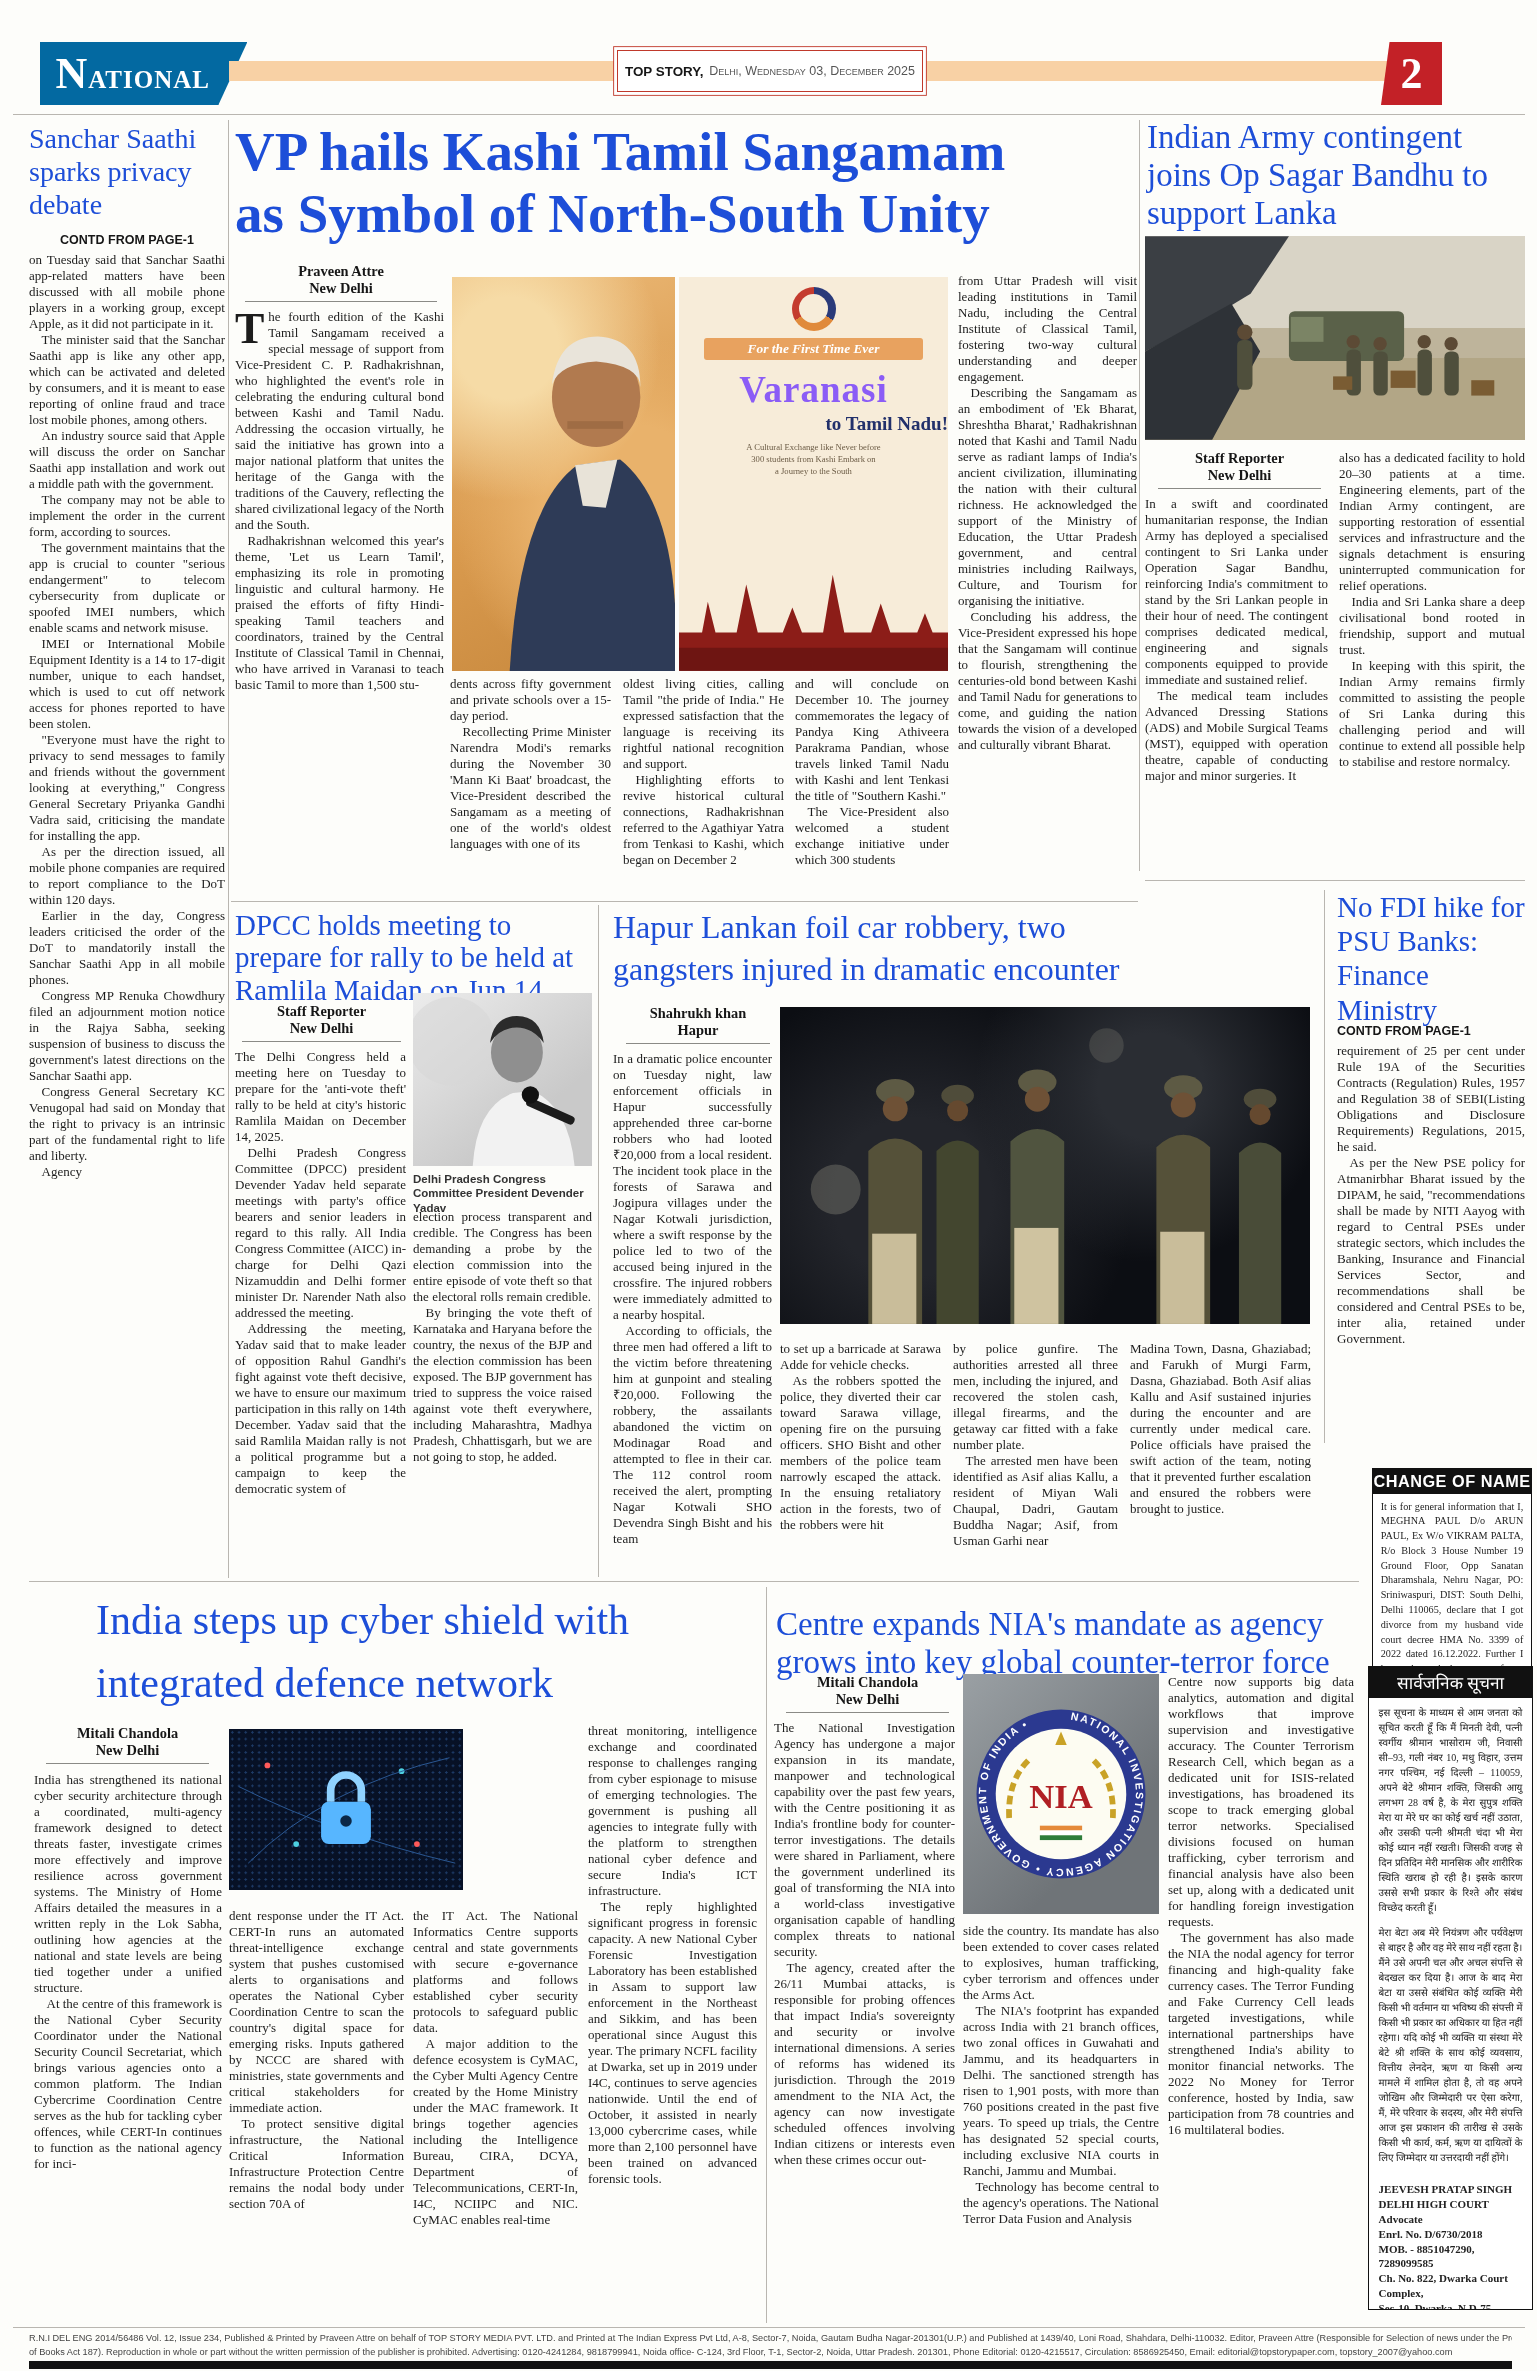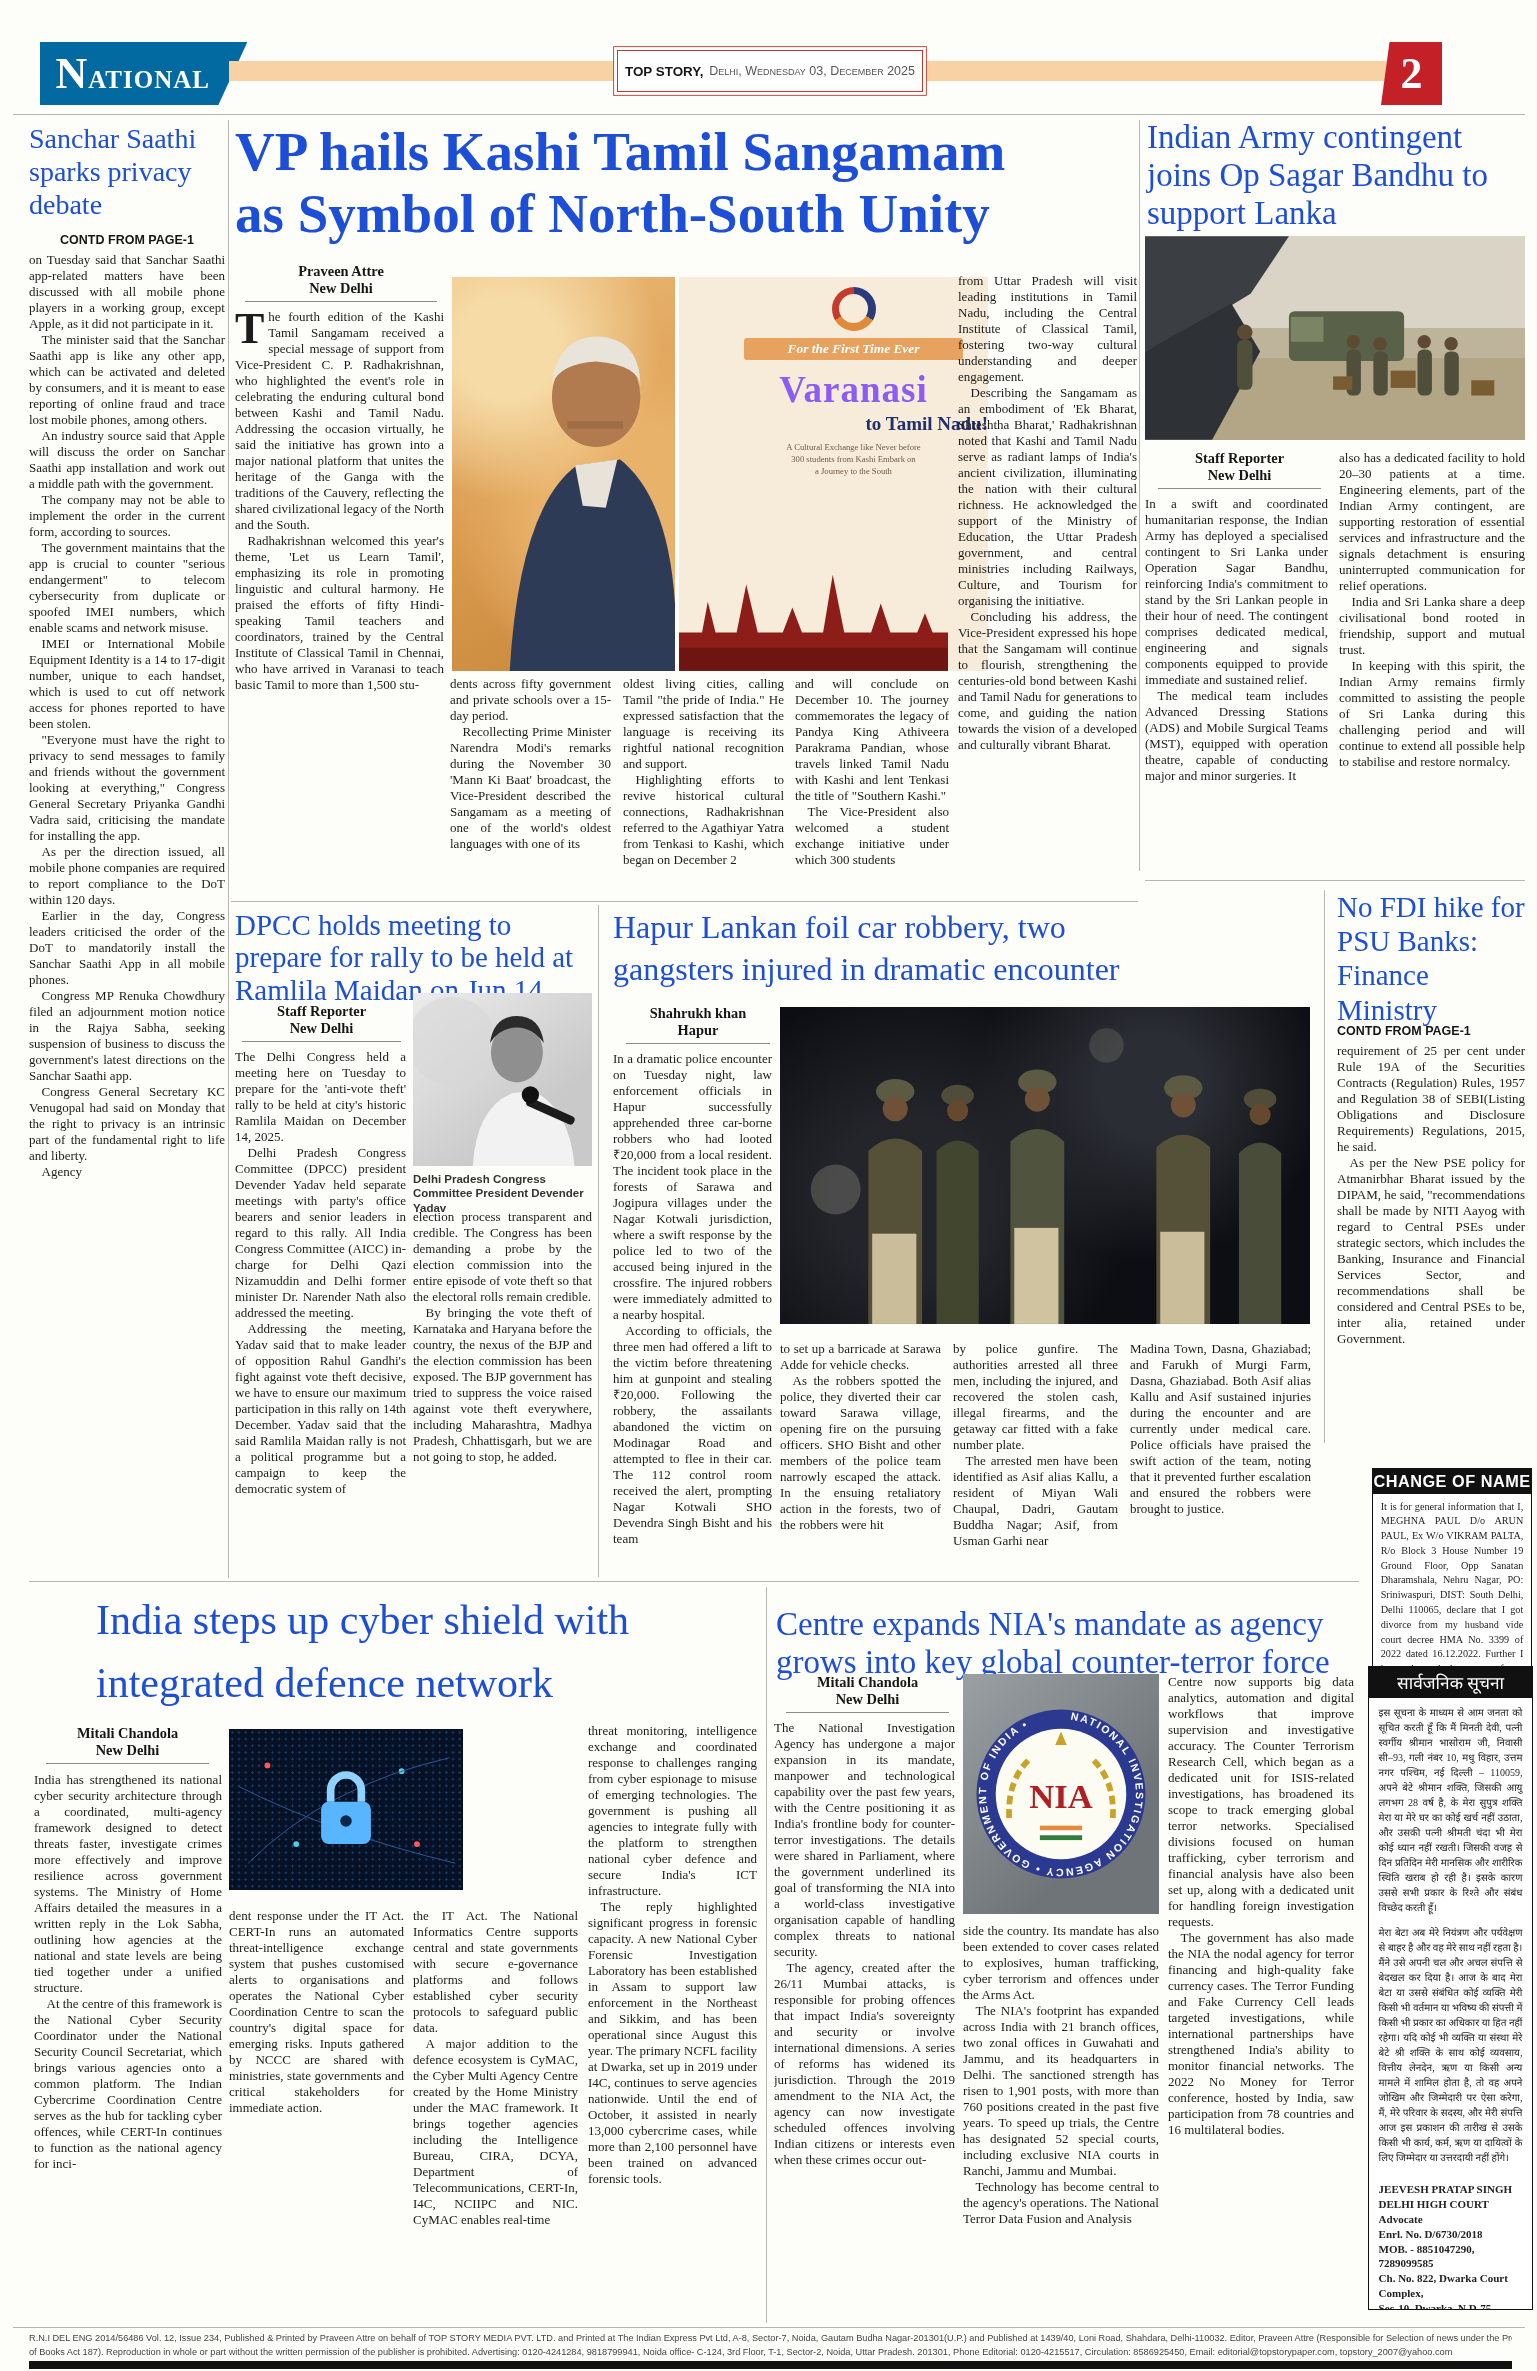--- a/index.html
+++ b/index.html
@@ -37,21 +37,21 @@
   .imgbox{overflow:hidden;position:absolute;}
   .img-vp{background:radial-gradient(circle at 25% 18%,#f6dba6 0 14%,transparent 42%),
                      radial-gradient(circle at 80% 60%,#e9b26b 0 30%,transparent 60%),
                      linear-gradient(155deg,#eebd7c,#d99a4e 55%,#c6873c);}
   .img-army{background:linear-gradient(#d9d4c6 0 45%,#beb49b 45% 60%,#b2a686 60% 100%);}
   .img-yadav{background:linear-gradient(140deg,#ececec,#c9c9c9 70%);}
   .img-hapur{background:radial-gradient(circle at 70% 25%,#2a2d33 0 12%,transparent 40%),
                         radial-gradient(circle at 25% 60%,#23252b 0 18%,transparent 50%),#0c0e13;}
   .img-cyber{background-color:#071126;background-image:radial-gradient(#1d3a66 1px,transparent 1.2px);background-size:6.7px 6.7px;}
   .img-nia{background:linear-gradient(135deg,#9aa0a4,#6f7478 70%);}
-  .poster{background:#f7ecd9;padding-left:40px;}
+  .poster{background:#f7ecd9;}
   .poster .tag{color:#fff;background:#e8a25f;font-style:italic;font-weight:bold;text-align:center;}
   .poster .big{color:#8b5cf6;font-weight:bold;text-align:center;letter-spacing:1px;}
   .poster .sub{color:#22306b;font-weight:bold;text-align:right;}
   .poster .cap{color:#6b5b45;text-align:center;font-size:8.6px;line-height:1.35;}
 
   
   .con-box{border:1.4px solid #111;background:#fff;}
   .con-head{background:#111;color:#fff;font-family:"Liberation Sans",sans-serif;font-weight:bold;
             text-align:center;font-size:16.3px;letter-spacing:0.5px;padding:2.9px 0;}
   .con-body{font-size:10.2px;line-height:1.45;text-align:justify;padding:5.8px 7.7px;color:#222;}
@@ -329,20 +329,21 @@
         <path d="M10 60 Q110 110 236 140" stroke="#2c5a96" stroke-width="1" fill="none"></path>
         <g>
           <rect x="96" y="76" width="52" height="44" rx="8" fill="#57b6ff"></rect>
           <path d="M106 76 v-12 a16 16 0 0 1 32 0 v12" stroke="#8fd2ff" stroke-width="8" fill="none"></path>
           <circle cx="122" cy="96" r="6" fill="#0b2747"></circle>
         </g>
       </svg>
     </div>
     <div class="abs bodycol" style="left:229px;top:1908px;width:175px;height:413px;">
         <p>dent response under the IT Act. CERT-In runs an automated threat-intelligence exchange system that pushes customised alerts to organisations and operates the National Cyber Coordination Centre to scan the country's digital space for emerging risks. Inputs gathered by NCCC are shared with ministries, state governments and critical stakeholders for immediate action.</p>
+        <p>To protect sensitive digital infrastructure, the National Critical Information Infrastructure Protection Centre remains the nodal body under section 70A of</p>
       </div>
     <div class="abs bodycol" style="left:413px;top:1908px;width:165px;height:413px;">
         <p>the IT Act. The National Informatics Centre supports central and state governments with secure e-governance platforms and follows established cyber security protocols to safeguard public data.</p>
         <p>A major addition to the defence ecosystem is CyMAC, the Cyber Multi Agency Centre created by the Home Ministry under the MAC framework. It brings together agencies including the Intelligence Bureau, CIRA, DCYA, Department of Telecommunications, CERT-In, I4C, NCIIPC and NIC. CyMAC enables real-time</p>
       </div>
     <div class="abs bodycol" style="left:588px;top:1723px;width:169px;height:598px;">
         <p>threat monitoring, intelligence exchange and coordinated response to challenges ranging from cyber espionage to misuse of emerging technologies. The government is pushing all agencies to integrate fully with the platform to strengthen national cyber defence and secure India's ICT infrastructure.</p>
         <p>The reply highlighted significant progress in forensic capacity. A new National Cyber Forensic Investigation Laboratory has been established in Assam to support law enforcement in the Northeast and Sikkim, and has been operational since August this year. The primary NCFL facility at Dwarka, set up in 2019 under I4C, continues to serve agencies nationwide. Until the end of October, it assisted in nearly 13,000 cybercrime cases, while more than 2,100 personnel have been trained on advanced forensic tools.</p>
       </div>
   </div>

